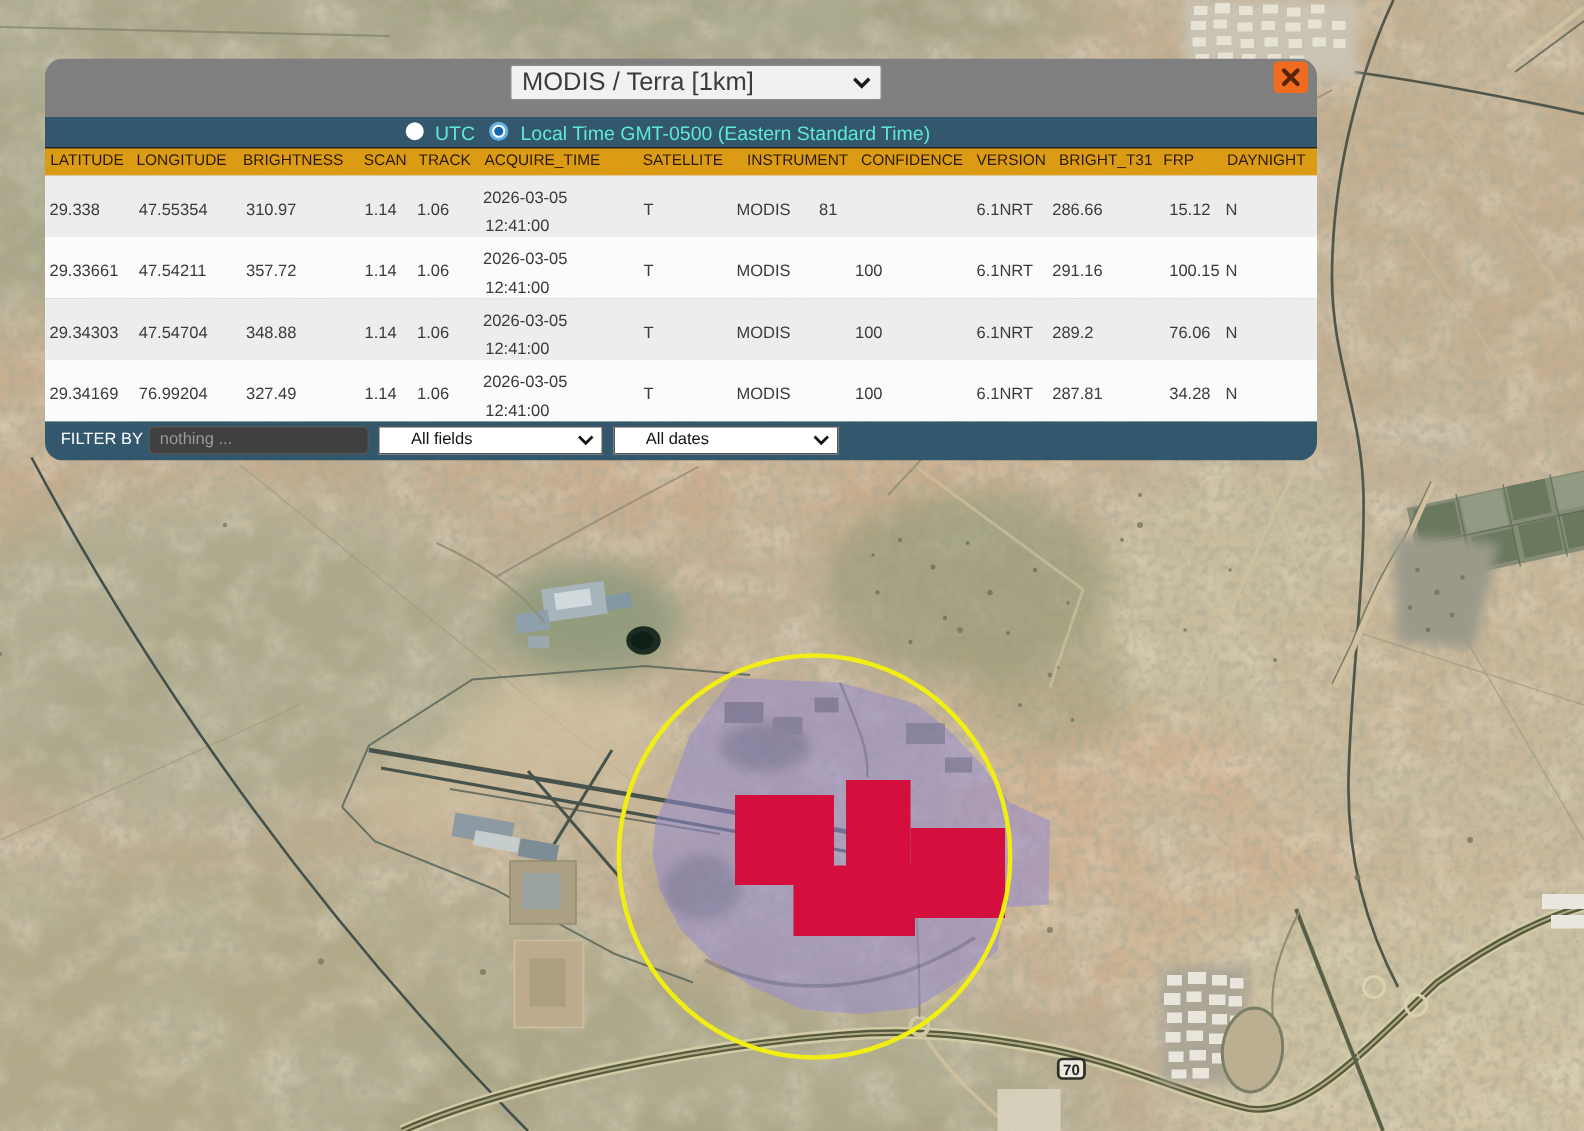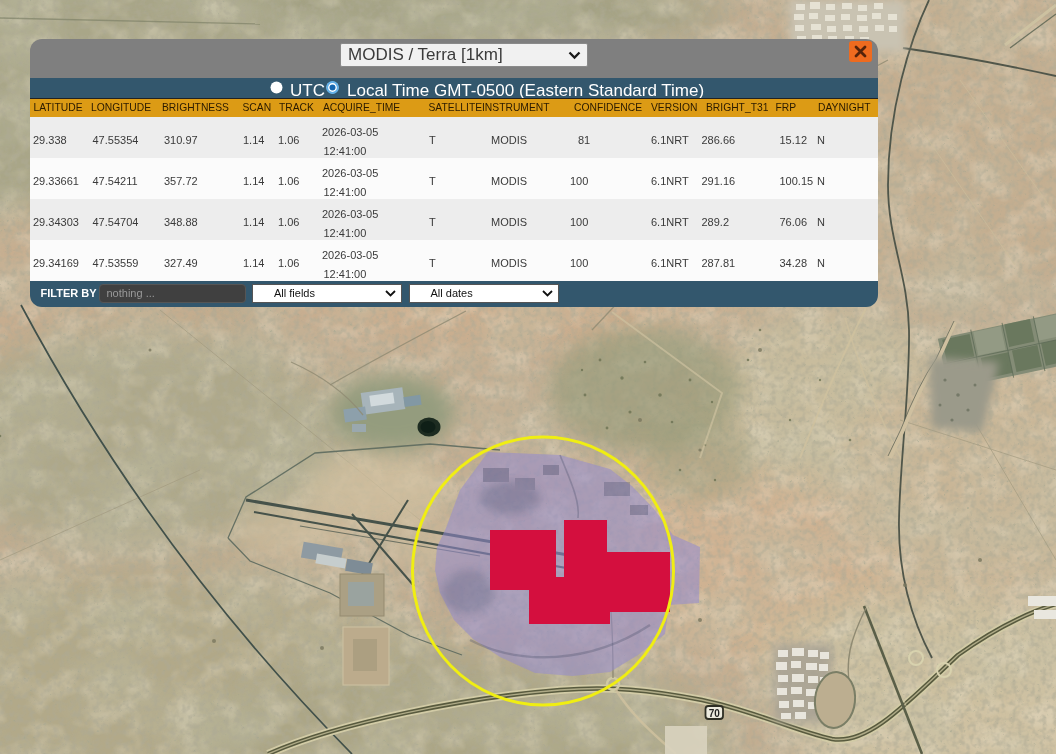--- a/index.html
+++ b/index.html
@@ -17,26 +17,26 @@
   .radioband{position:absolute;left:0;top:39px;width:848px;height:20px;background:#33576d;}
   .theadband{position:absolute;left:0;top:59px;width:848px;height:19px;background:#dc9b15;
     border-top:1px solid #222;box-sizing:border-box;}
   .theadband span{position:absolute;top:3px;font-size:10.3px;font-weight:normal;color:#2a1a00;}
   .rows{position:absolute;left:0;top:78px;width:848px;height:164px;}
   .row{position:absolute;left:0;width:848px;height:41px;font-size:11px;color:#3a3a3a;}
   .row span{position:absolute;top:17px;line-height:13px;}
   .row .d1{top:9px;}
   .row .d2{top:28px;}
   .filterband{position:absolute;left:0;top:242px;width:848px;height:26px;background:#33576d;}
-  .flabel{position:absolute;left:10.5px;top:6px;color:#fff;font-weight:bold;font-size:11px;}
+  .flabel{position:absolute;left:10.5px;top:6px;color:#fff;font-weight:normal;font-size:11px;}
   .finput{position:absolute;left:68.5px;top:3px;width:138px;height:17px;background:#404040;
     border:1px solid #555;border-radius:4px;font-size:11px;color:#999;padding:0 0 0 7px;line-height:17px;}
   .fsel{position:absolute;top:3px;height:19px;background:#fff;border:1px solid #555;
     font-size:11px;color:#111;line-height:17px;padding-left:21px;box-sizing:border-box;}
-  .radioband .lbl{position:absolute;top:2.5px;color:#ffffff;font-size:17px;}
+  .radioband .lbl{position:absolute;top:2.5px;color:#5eead4;font-size:13px;}
 </style>
 </head>
 <body>
 <div id="stage">
 <svg id="map" width="1056" height="754" viewBox="0 0 1056 754">
   <defs>
     <filter id="b18" x="-60%" y="-60%" width="220%" height="220%">
           <feGaussianBlur stdDeviation="18"></feGaussianBlur>
         </filter>
     <filter id="b10" x="-60%" y="-60%" width="220%" height="220%">
@@ -359,39 +359,39 @@
     <span class="lbl" style="left:317px">Local Time GMT-0500 (Eastern Standard Time)</span>
   </div>
   <div class="theadband">
     <span style="left:3.5px">LATITUDE</span>
     <span style="left:61px">LONGITUDE</span>
     <span style="left:132px">BRIGHTNESS</span>
     <span style="left:212.5px">SCAN</span>
     <span style="left:249px">TRACK</span>
     <span style="left:293px">ACQUIRE_TIME</span>
     <span style="left:398.5px">SATELLITE</span>
-    <span style="left:452px">INSTRUMENT</span>
+    <span style="left:468px">INSTRUMENT</span>
     <span style="left:544px">CONFIDENCE</span>
     <span style="left:621px">VERSION</span>
     <span style="left:676px">BRIGHT_T31</span>
     <span style="left:745.5px">FRP</span>
     <span style="left:788px">DAYNIGHT</span>
   </div>
   <div class="rows">
     <div class="row" style="top:0;background:#ededed">
       <span style="left:3px">29.338</span>
           <span style="left:62.5px">47.55354</span>
           <span style="left:134px">310.97</span>
       <span style="left:213px">1.14</span>
           <span style="left:248px">1.06</span>
       <span class="d1" style="left:292px">2026-03-05</span>
           <span class="d2" style="left:293.5px">12:41:00</span>
       <span style="left:399px">T</span>
           <span style="left:461px">MODIS</span>
-          <span style="left:548px">81</span>
+          <span style="left:516px">81</span>
       <span style="left:621px">6.1NRT</span>
           <span style="left:671.5px">286.66</span>
           <span style="left:749.5px">15.12</span>
       <span style="left:787px">N</span>
     </div>
     <div class="row" style="top:41px;background:#fbfbfb">
       <span style="left:3px">29.33661</span>
           <span style="left:62.5px">47.54211</span>
           <span style="left:134px">357.72</span>
       <span style="left:213px">1.14</span>
@@ -417,21 +417,21 @@
       <span style="left:399px">T</span>
           <span style="left:461px">MODIS</span>
           <span style="left:540px">100</span>
       <span style="left:621px">6.1NRT</span>
           <span style="left:671.5px">289.2</span>
           <span style="left:749.5px">76.06</span>
       <span style="left:787px">N</span>
     </div>
     <div class="row" style="top:123px;background:#fbfbfb">
       <span style="left:3px">29.34169</span>
-          <span style="left:62.5px">47.53559</span>
+          <span style="left:62.5px">76.99204</span>
           <span style="left:134px">327.49</span>
       <span style="left:213px">1.14</span>
           <span style="left:248px">1.06</span>
       <span class="d1" style="left:292px">2026-03-05</span>
           <span class="d2" style="left:293.5px">12:41:00</span>
       <span style="left:399px">T</span>
           <span style="left:461px">MODIS</span>
           <span style="left:540px">100</span>
       <span style="left:621px">6.1NRT</span>
           <span style="left:671.5px">287.81</span>

